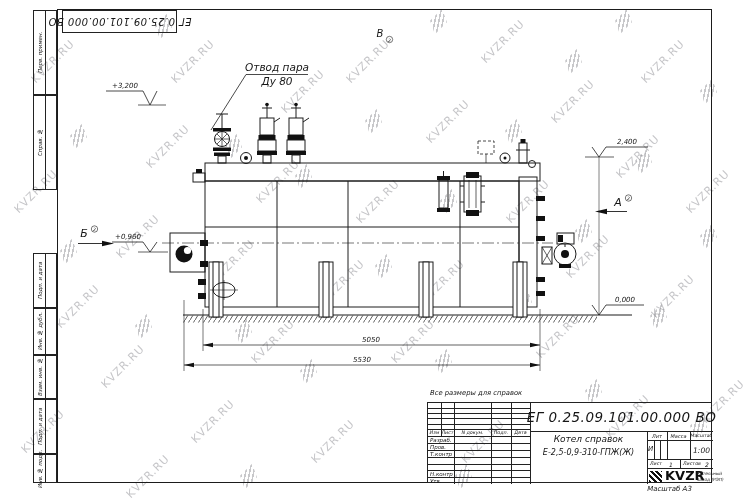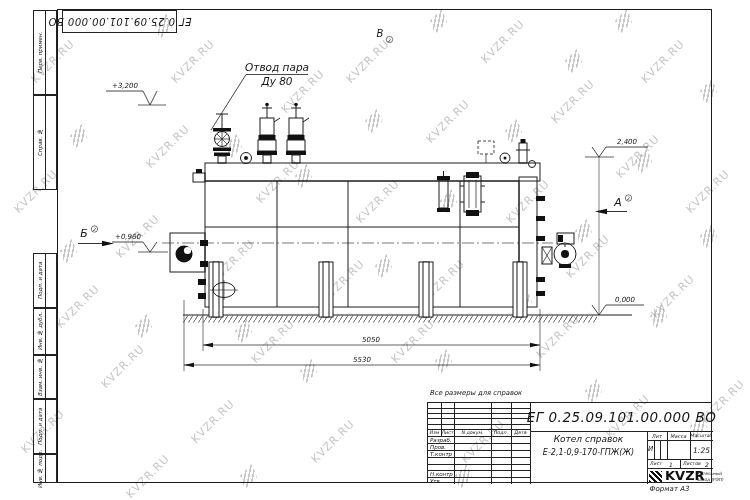--- a/index.html
+++ b/index.html
@@ -414,33 +414,33 @@
 
     <span class="t" style="left:2px;top:34px">Разраб.</span>
     <span class="t" style="left:2px;top:41px">Пров.</span>
     <span class="t" style="left:2px;top:48px">Т.контр</span>
     <span class="t" style="left:2px;top:55px"></span>
     <span class="t" style="left:2px;top:68px">Н.контр</span>
     <span class="t" style="left:2px;top:75px">Утв.</span>
 
     <div class="docnum">ЕГ 0.25.09.101.00.000  ВО</div>
     <div class="pname1">Котел справок</div>
-    <div class="pname2">Е-2,1-0,9-170-ГПЖ(Ж)</div>
+    <div class="pname2">Е-2,5-0,9-310-ГПЖ(Ж)</div>
 
     <span class="t ctr" style="left:219px;top:29.5px;width:20px;font-size:5px">Лит</span>
     <span class="t ctr" style="left:239px;top:29.5px;width:23px;font-size:5px">Масса</span>
     <span class="t ctr" style="left:262px;top:29.5px;width:23px;font-size:4.6px">Масштаб</span>
     <span class="t ctr" style="left:219px;top:42px;width:7px;font-size:7px">И</span>
-    <span class="t ctr" style="left:262px;top:43px;width:23px;font-size:7.5px">1:25</span>
+    <span class="t ctr" style="left:262px;top:43px;width:23px;font-size:7.5px">1:00</span>
 
     <span class="t" style="left:222px;top:58px;font-size:4.8px">Лист</span>
     <span class="t" style="left:241px;top:57.5px;font-size:6px">1</span>
     <span class="t" style="left:255px;top:58px;font-size:4.8px">Листов</span>
     <span class="t" style="left:277px;top:57.5px;font-size:6px">2</span>
 
     <div class="kvzr-stripes"></div>
     <span class="kvzr-word">KVZR</span>
     <span class="kvzr-sub" style="left:269px;top:68px">Котельный</span>
     <span class="kvzr-sub" style="left:269px;top:73.5px">завод (РЭП)</span>
   </div>
 
-  <div class="format">Формат А3</div>
+  <div class="format">Масштаб А3</div>
 </div>
 
 </body></html>

